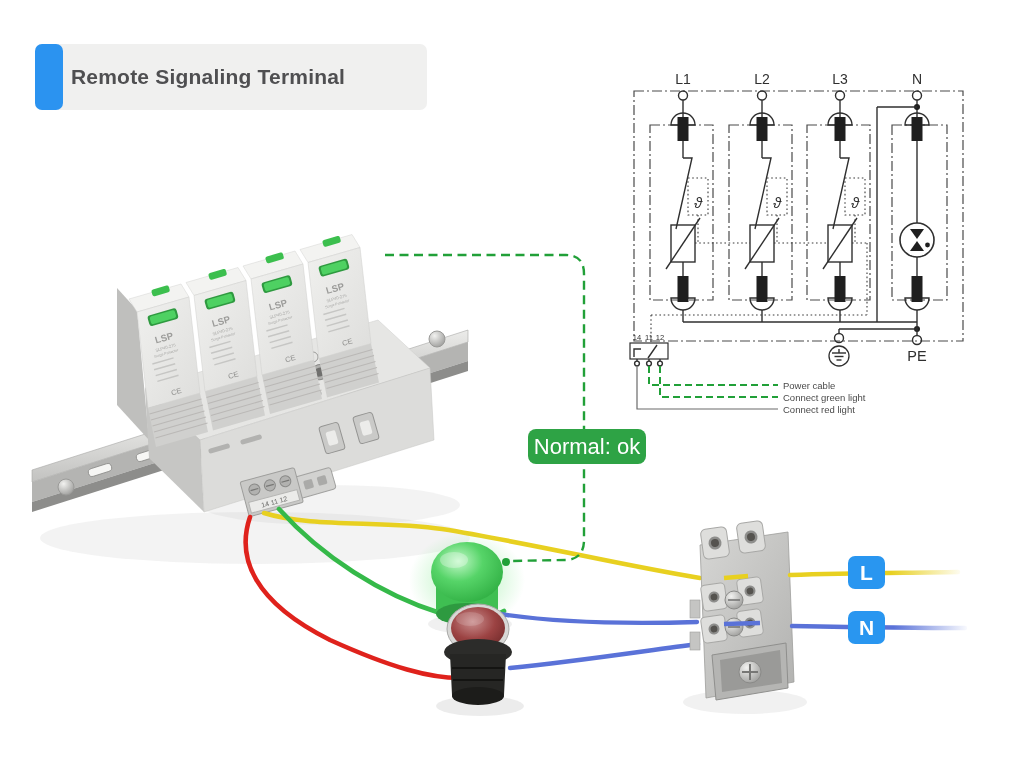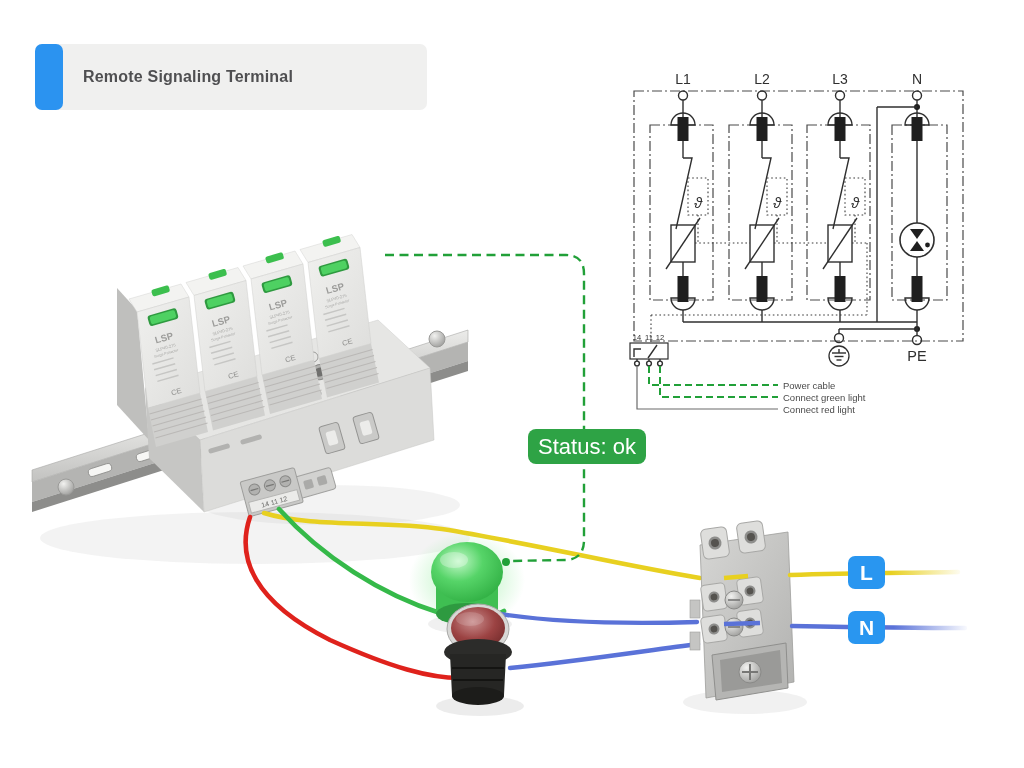--- a/index.html
+++ b/index.html
@@ -2,21 +2,21 @@
 <html><head>
 <meta charset="utf-8">
 <style>
   html,body{margin:0;padding:0;background:#fff;}
   #canvas{position:relative;width:1024px;height:768px;background:#ffffff;overflow:hidden;
           font-family:"Liberation Sans", sans-serif;}
   #scene{position:absolute;left:0;top:0;}
   .banner{position:absolute;left:35px;top:44px;width:392px;height:66px;background:#f0f0ef;
           border-radius:7px;display:flex;align-items:center;z-index:5;}
   .banner-accent{position:absolute;left:0;top:0;width:28px;height:66px;background:#2b93f0;border-radius:7px;}
-  .banner-text{margin-left:48px;font-size:16px;line-height:26px;font-weight:bold;color:#4f4f51;letter-spacing:.2px;}
+  .banner-text{margin-left:36px;font-size:21px;line-height:26px;font-weight:bold;color:#4f4f51;letter-spacing:.2px;}
   .status-badge{position:absolute;left:528px;top:429px;width:118px;height:35px;background:#2ea345;
           border-radius:8px;display:flex;align-items:center;justify-content:center;color:#ffffff;
           font-size:22px;z-index:6;}
   .wire-badge{position:absolute;width:37px;height:33px;background:#2996f0;border-radius:7px;
           display:flex;align-items:center;justify-content:center;color:#fff;font-size:21px;
           font-weight:bold;z-index:6;}
   #badge-l{left:848px;top:556px;}
   #badge-n{left:848px;top:611px;}
   text{font-family:"Liberation Sans", sans-serif;}
   .schem-line{stroke:#2f2f2f;stroke-width:1.4;fill:none;}
@@ -370,21 +370,21 @@
 </svg>
 
 <div class="banner">
   <div class="banner-accent"></div>
   <div class="banner-text">
     <div>Remote Signaling Terminal</div>
   </div>
 </div>
 
 <div class="status-badge">
-  <span>Status: ok</span>
+  <span>Normal: ok</span>
 </div>
 
 <div class="wire-badge" id="badge-l">
   <span>L</span>
 </div>
 <div class="wire-badge" id="badge-n">
   <span>N</span>
 </div>
 
 </div>

